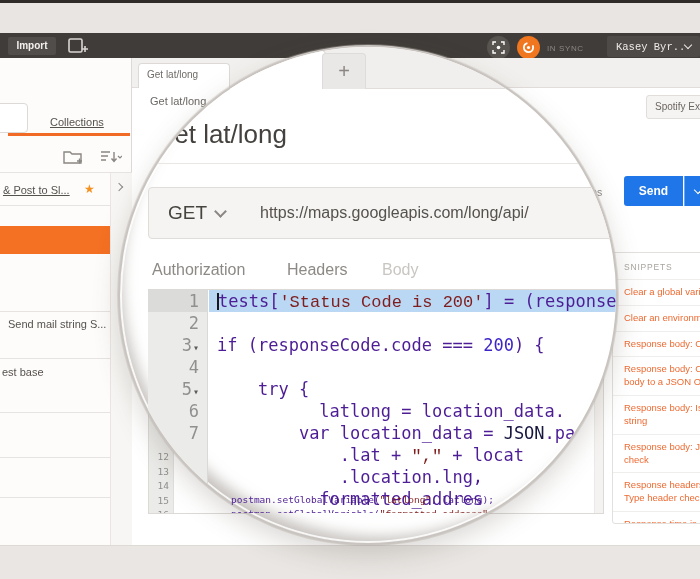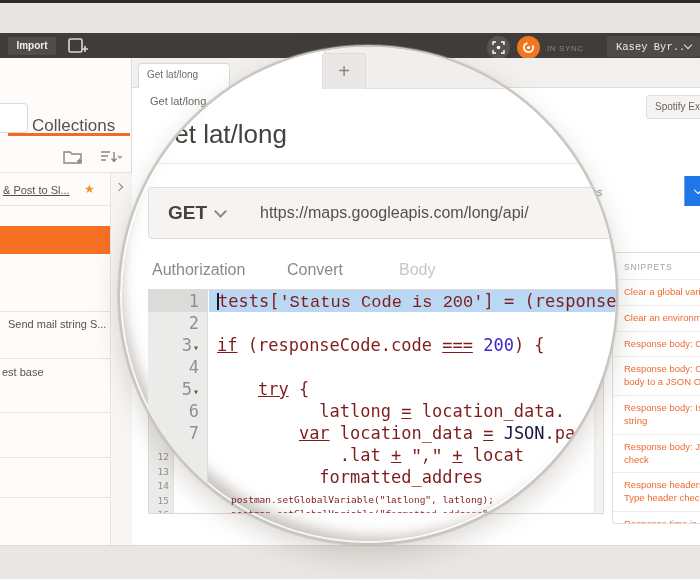--- a/index.html
+++ b/index.html
@@ -18,21 +18,21 @@
   .sync    { left:517px; background:#f0761f; }
   .insync-label { position:absolute; left:547px; top:44px; font-size:8px; letter-spacing:.6px; color:#8b8681; }
   .user-btn { position:absolute; left:607px; top:36px; width:93px; height:21px; background:#4e4a47; border-radius:2px;
               color:#eceae8; font-size:10.5px; display:flex; align-items:center; padding:0 9px; }
   .user-btn .lbl { flex:1; white-space:nowrap; overflow:hidden;font-family:Liberation Mono, monospace; }
   .chev { display:inline-block; width:6px; height:6px; border-right:1.5px solid currentColor; border-bottom:1.5px solid currentColor; transform:rotate(45deg); margin-top:-3px; }
 
   
   .sidebar { position:absolute; left:0; top:58px; width:132px; height:487px; background:#fdfcfb; border-right:1px solid #dcd9d6; }
   .search-remnant { position:absolute; left:-34px; top:45px; width:62px; height:30px; background:#fff; border:1px solid #dcd9d6; border-radius:4px; }
-  .coll-tab { position:absolute; left:32px; top:58px; font-size:17px; color:#56524e; }
+  .coll-tab { position:absolute; left:50px; top:58px; font-size:11px; color:#56524e;text-decoration:underline; }
   .coll-underline { position:absolute; left:8px; top:75px; width:122px; height:3px; }
   .sb-icons { position:absolute; top:90px; color:#8a8683; }
   .sb-divider { position:absolute; height:1px; background:#e6e3e0; }
   .sb-strip { position:absolute; left:110px; top:115px; width:22px; height:372px; background:#f7f6f4; border-left:1px solid #e8e5e2; }
   .sb-row-label { position:absolute; font-size:11px; color:#56524e; white-space:nowrap; overflow:hidden; }
   .sb-star { position:absolute; left:84px; top:124px; color:#f59120; font-size:12px; }
   .sb-chevron { position:absolute; left:5px; top:14px; color:#8a8683; }
   .sb-selected { position:absolute; left:0; top:168px; width:110px; height:28px; }
 
   
@@ -70,37 +70,37 @@
                       inset 0 0 0 2px rgba(255,255,255,.85),
                       inset 12px -16px 14px -10px rgba(140,132,124,.5); }
   .m-strip { position:absolute; left:0; top:0; width:500px; height:42px; background:#f1efed; border-bottom:1px solid #e0ddda; }
   .m-active-tab { position:absolute; left:-12px; top:2px; width:218px; height:40px; background:#fff; border:1px solid #dcd9d6; border-bottom:none; border-radius:6px 6px 0 0; }
   .m-plus-tab { position:absolute; left:202px; top:6px; width:44px; height:36px; background:#eae8e6; border:1px solid #dedbd8; border-bottom:none;
                 border-radius:4px 4px 0 0; font-size:20px; color:#8a8683; text-align:center; line-height:34px; }
   .m-title { position:absolute; left:34px; top:72px; font-size:26px; color:#45413e; }
   .m-divider { position:absolute; left:0; top:116px; width:500px; height:1px; background:#e9e6e3; }
   .m-get { position:absolute; left:28px; top:140px; width:97px; height:52px; background:#f5f4f2; border:1px solid #dfdcd9; border-radius:4px 0 0 4px;
            display:flex; align-items:center; justify-content:center; gap:9px; }
-  .m-get .method { font-size:19px; font-weight:bold; color:#47433f; }
+  .m-get .method { font-size:19px; font-weight:normal; color:#47433f; }
   .m-get .chev { width:9px; height:9px; border-width:2px; color:#8a8683; margin-top:-4px; }
   .m-url { position:absolute; left:124px; top:140px; width:370px; height:52px; background:#f5f4f2; border:1px solid #dfdcd9; border-left:none;
            font-size:16px; color:#55514d; line-height:50px; padding-left:16px; white-space:nowrap; overflow:hidden; }
   .m-tab { position:absolute; top:214px; font-size:16px; color:#8d8985; white-space:nowrap; }
   .m-tab.muted { color:#c9c5c1; }
   .m-ed-top { position:absolute; left:28px; top:242px; width:472px; height:1px; background:#dcd9d6; }
   .m-gutter { position:absolute; left:28px; top:243px; width:60px; height:257px; background:#ebebe9; border-right:1px solid #d9d9d7; }
   .mg-cell { height:22px; text-align:right; padding-right:8px; font-family:"DejaVu Sans Mono", monospace; font-size:17px; color:#909090; line-height:22px; }
   .mg-cell.selg { background:#dbdbd9; }
   .mg-cell .fold { font-size:10px; color:#5c5c5c; margin-left:1px; }
   .m-code { position:absolute; left:89px; top:243px; width:411px; }
   .mc-line { height:22px; line-height:22px; font-family:"DejaVu Sans Mono", monospace; font-size:17px; white-space:pre; overflow:hidden; padding-left:8px; }
   .mc-line.sel { background:#bad7f3; }
   .caret { display:inline-block; width:2px; height:17px; background:#17171c; vertical-align:-3px; margin-right:-1px; }
 
-  .sg-d { color:#7f1d1d; } .sg-k { color:#7f1d1d;text-decoration:underline; } .sg-s { color:#7f1d1d;font-family:Liberation Mono, monospace; } .sg-n { color:#3d25c9; } .sg-t { color:#16163f; }
+  .sg-d { color:#4c1d95; } .sg-k { color:#4c1d95; } .sg-s { color:#7f1d1d;font-family:Liberation Mono, monospace; } .sg-n { color:#3d25c9; } .sg-t { color:#16163f; }
 
   svg { display:block; }
 </style>
 </head>
 <body>
 
 <div class="app">
 
   <div class="top-strip"></div>
   <div class="top-line"></div>
@@ -162,20 +162,21 @@
     <div class="sb-divider" style="left:0; top:354px; width:110px;"></div>
     <div class="sb-divider" style="left:0; top:399px; width:110px;"></div>
     <div class="sb-divider" style="left:0; top:439px; width:110px;"></div>
   </div>
 
   <div class="tabstrip"></div>
   <div class="base-tab">Get lat/long</div>
   <div class="base-title">Get lat/long</div>
   <div class="env-btn">Spotify Ex</div>
   <div class="params-label">Params</div>
+  <div class="send-btn" id="send-btn" style="background: rgb(31, 118, 232);">Send</div>
   <div class="send-chev" id="send-chev" style="background: rgb(31, 118, 232);">
     <span class="chev"></span>
   </div>
 
   <div class="editor-panel">
     <div class="base-gutter" id="base-gutter">
         <span style="top: 162px;">12</span>
         <span style="top: 176.5px;">13</span>
         <span style="top: 191px;">14</span>
         <span style="top: 205.5px;">15</span>
@@ -207,22 +208,22 @@
     <div class="m-active-tab"></div>
     <div class="m-plus-tab">+</div>
     <div class="m-title">Get lat/long</div>
     <div class="m-divider"></div>
     <div class="m-get">
       <span class="method">GET</span>
       <span class="chev"></span>
     </div>
     <div class="m-url">https://maps.googleapis.com/long/api/</div>
     <span class="m-tab" style="left:32px;">Authorization</span>
-    <span class="m-tab" style="left:167px;">Convert</span>
-    <span class="m-tab muted" style="left:279px;text-align:right;">Body</span>
+    <span class="m-tab" style="left:167px;">Headers</span>
+    <span class="m-tab muted" style="left:262px;text-align:right;">Body</span>
     <div class="m-ed-top"></div>
     <div class="m-gutter" id="mag-gutter">
         <div class="mg-cell selg">1</div>
         <div class="mg-cell">2</div>
         <div class="mg-cell">3<span class="fold">▾</span></div>
         <div class="mg-cell">4</div>
         <div class="mg-cell">5<span class="fold">▾</span></div>
         <div class="mg-cell">6</div>
         <div class="mg-cell">7</div>
         <div class="mg-cell"></div>
@@ -231,17 +232,18 @@
       </div>
     <div class="m-code" id="mag-code">
         <div class="mc-line sel" style="background: rgb(186, 215, 243);"><span class="caret"></span><span class="sg-d">tests[</span><span class="sg-s">'Status Code is 200'</span><span class="sg-d">] = (responseCod</span></div>
         <div class="mc-line"></div>
         <div class="mc-line"><span class="sg-k">if</span><span class="sg-d"> (responseCode.code </span><span class="sg-k">===</span><span class="sg-d"> </span><span class="sg-n">200</span><span class="sg-d">) {</span></div>
         <div class="mc-line"></div>
         <div class="mc-line"><span class="sg-d">    </span><span class="sg-k">try</span><span class="sg-d"> {</span></div>
         <div class="mc-line"><span class="sg-d">          latlong </span><span class="sg-k">=</span><span class="sg-d"> location_data.</span></div>
         <div class="mc-line"><span class="sg-d">        </span><span class="sg-k">var</span><span class="sg-d"> location_data </span><span class="sg-k">=</span><span class="sg-d"> </span><span class="sg-t">JSON</span><span class="sg-d">.parse</span></div>
         <div class="mc-line"><span class="sg-d">            .lat </span><span class="sg-k">+</span><span class="sg-d"> </span><span class="sg-s">","</span><span class="sg-d"> </span><span class="sg-k">+</span><span class="sg-d"> locat</span></div>
+        <div class="mc-line"><span class="sg-d">            .location.lng,</span></div>
         <div class="mc-line"><span class="sg-d">          formatted_addres</span></div>
       </div>
   </div>
 
 </div>
 
 </body></html>

